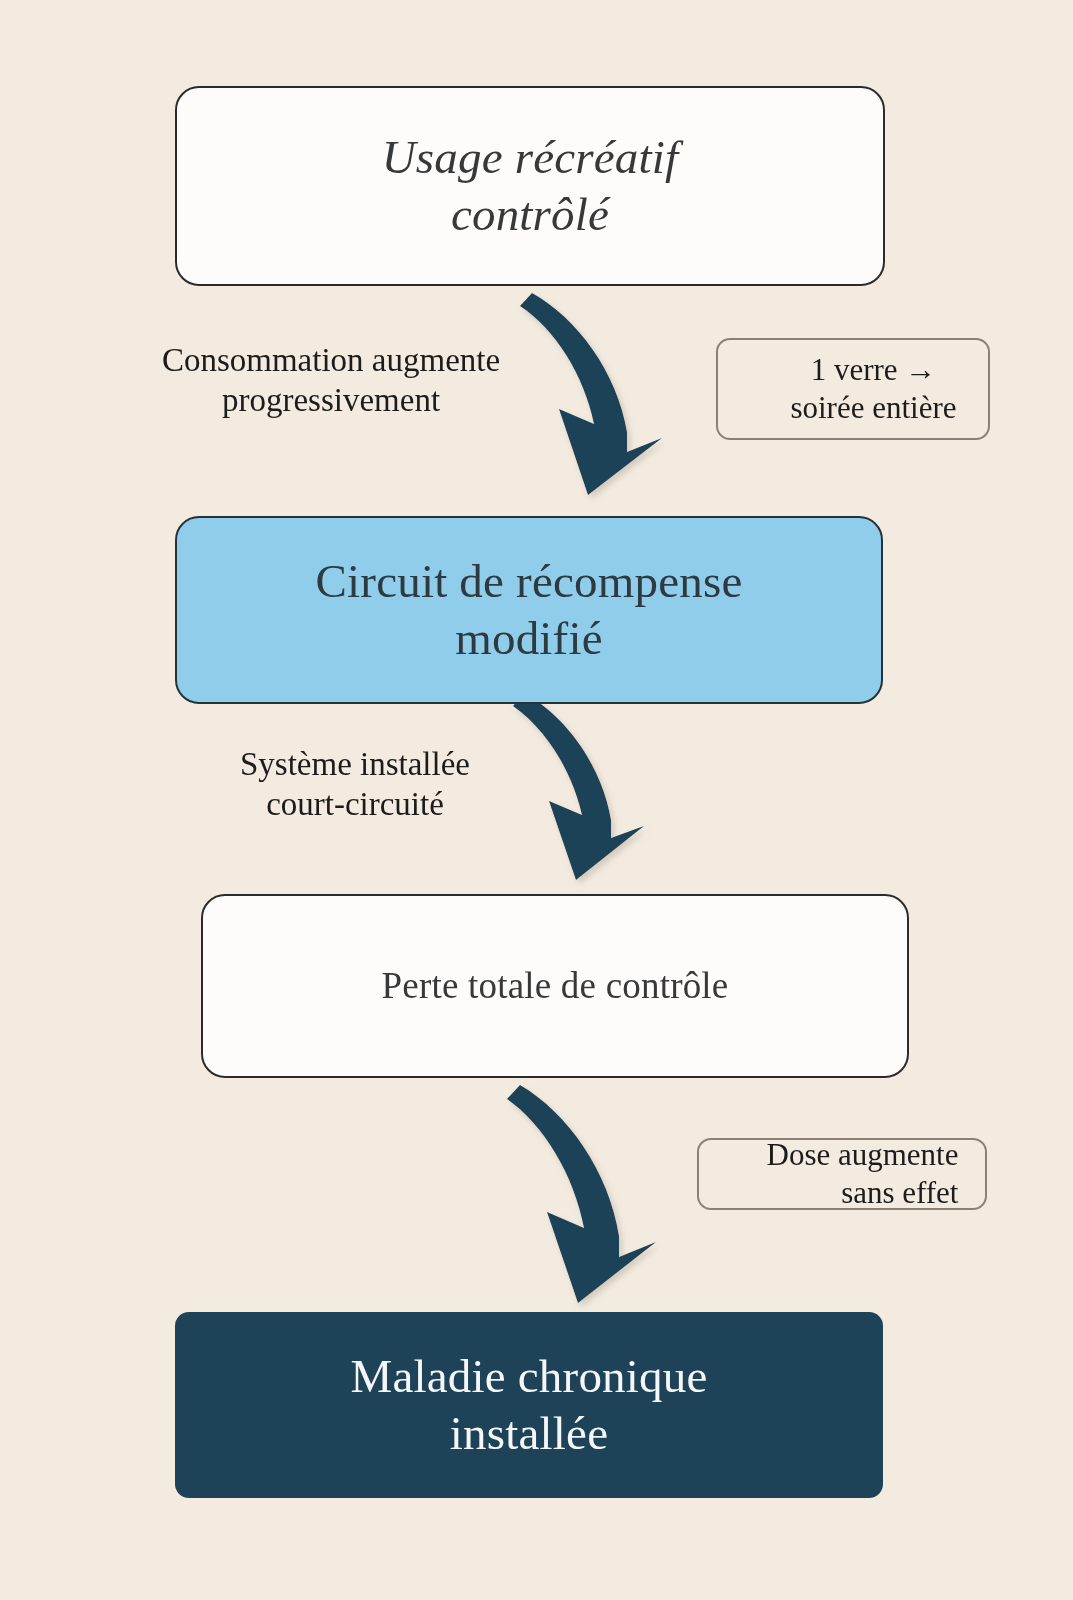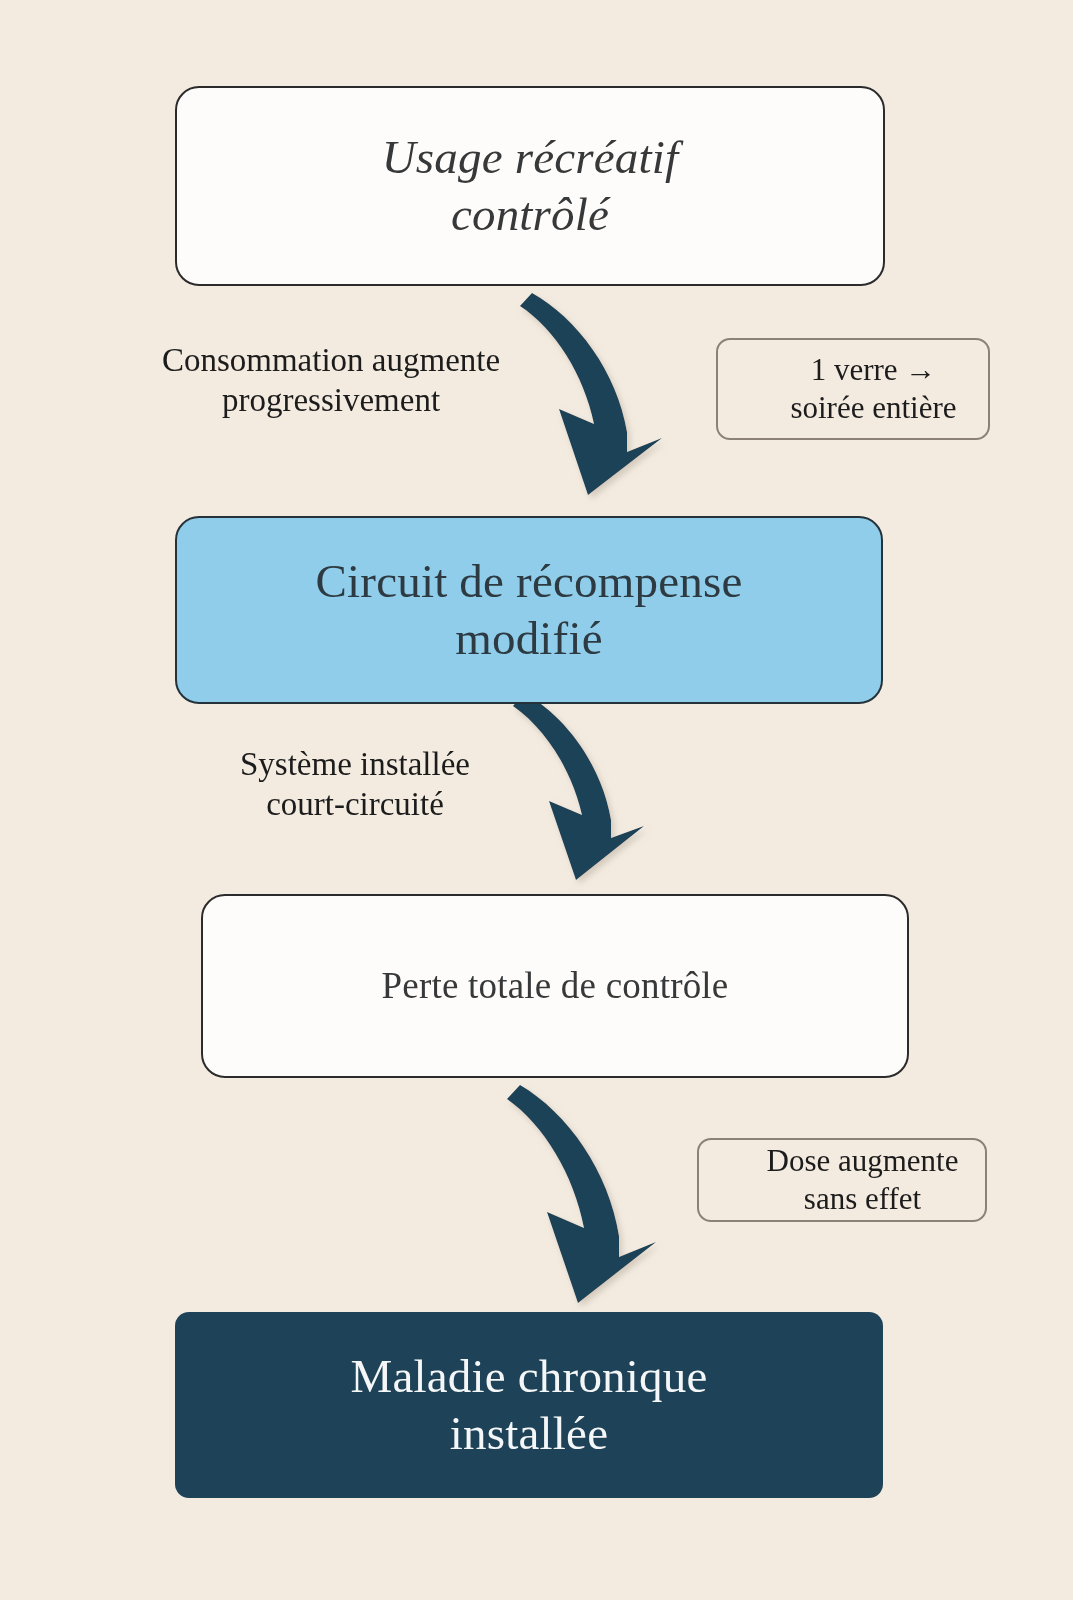--- a/index.html
+++ b/index.html
@@ -92,21 +92,21 @@
     display: flex;
     align-items: center;
     justify-content: center;
     text-align: center;
     line-height: 1.24;
     white-space: pre-line;
     font-size: 31px;
     padding-left: 41px;
   }
   #note-1 { left: 716px; top: 338px;  width: 274px; height: 102px; }
-  #note-2 { left: 697px; top: 1138px; width: 290px; height: 84px; }
+  #note-2 { left: 697px; top: 1138px; width: 290px; height: 72px; text-align: right; }
 </style>
 </head>
 <body>
 
 <div id="canvas">
 
   <svg class="arrow-layer" viewBox="0 0 1073 1600" width="1073" height="1600" xmlns="http://www.w3.org/2000/svg">
     <defs>
       <filter id="softshadow" x="-20%" y="-20%" width="150%" height="150%">
         <feDropShadow dx="3" dy="4" stdDeviation="3" flood-color="#b9ada0" flood-opacity="0.55"></feDropShadow>

